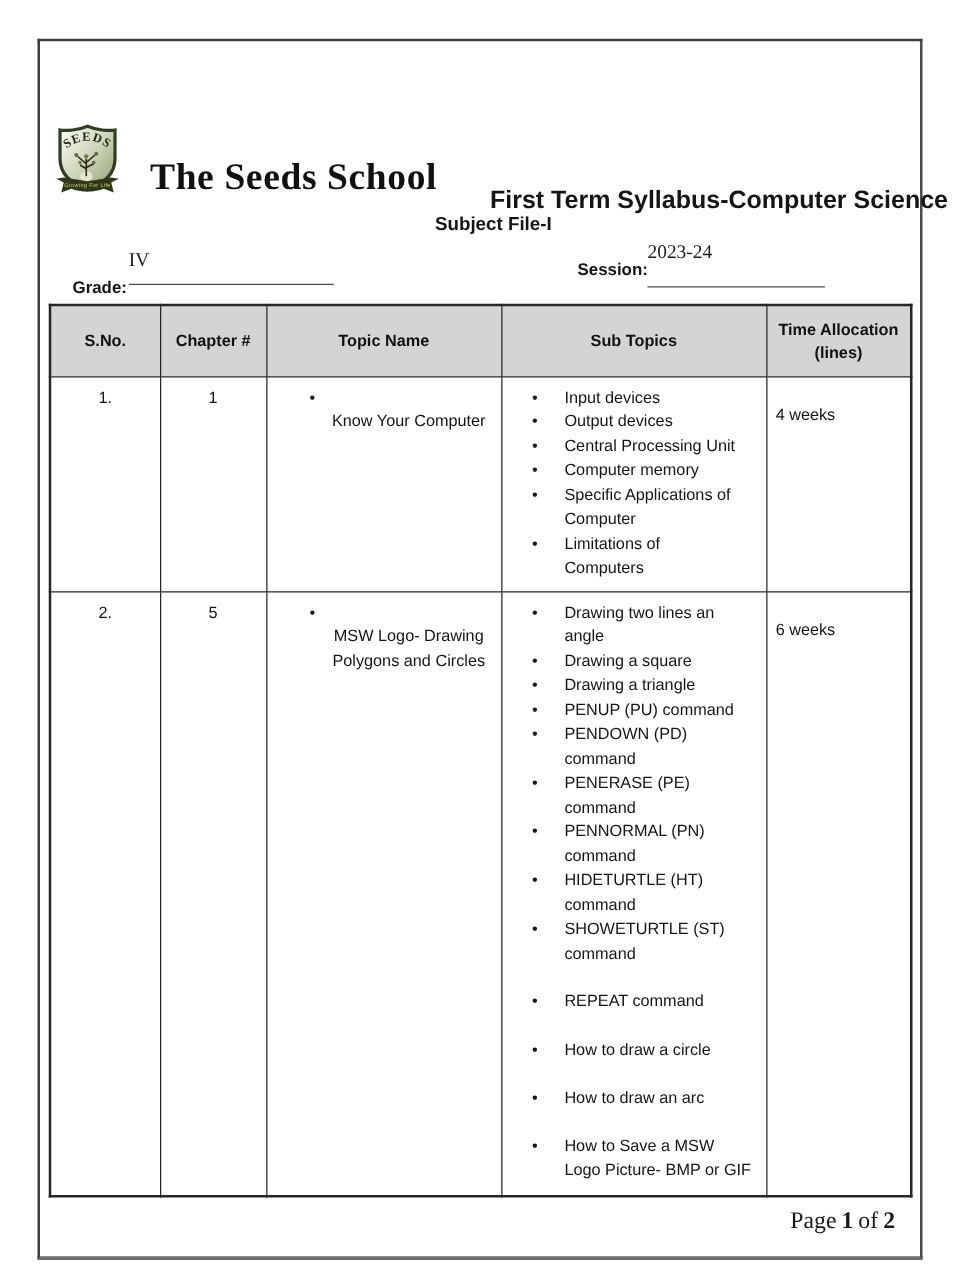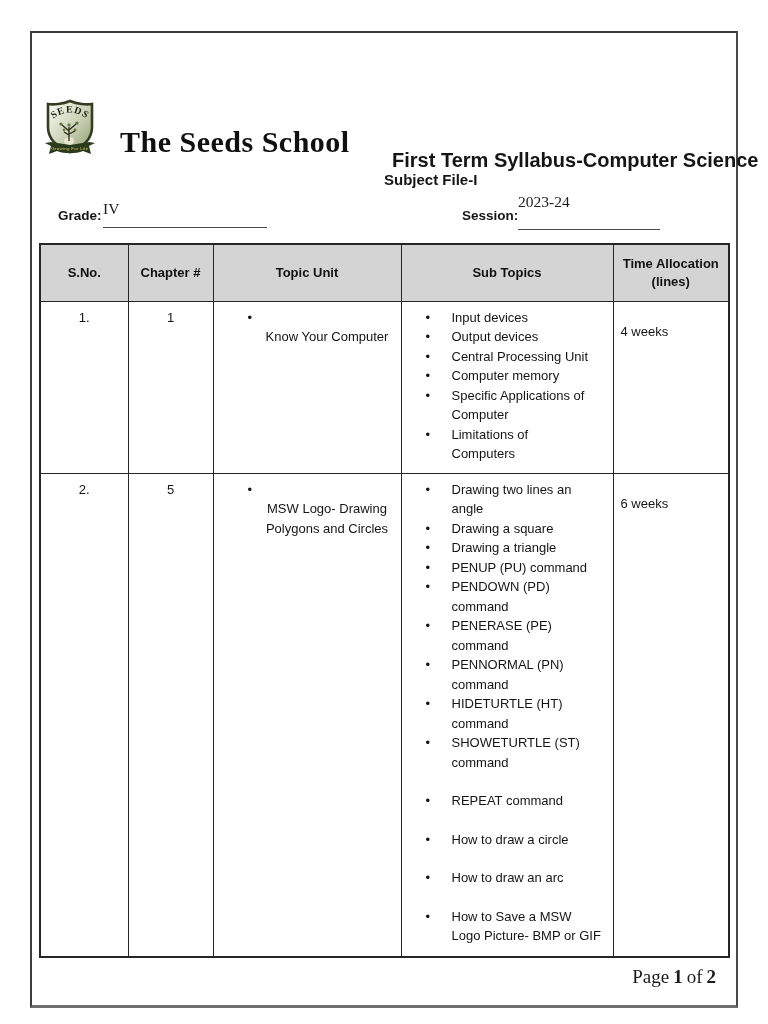--- a/index.html
+++ b/index.html
@@ -7,23 +7,23 @@
        font-family:"Liberation Sans",sans-serif;color:#151515;
        -webkit-font-smoothing:antialiased;}
   .frame{position:absolute;left:30px;top:31px;width:708px;height:977px;
          border:2px solid #3d3d3d;border-bottom:3px solid #6e6e6e;
          border-right-color:#4a4a4a;box-sizing:border-box;}
   .logo{position:absolute;left:44px;top:99px;width:52px;height:59px;}
   .school-name{position:absolute;left:104px;top:109px;margin:16px;
          font-family:"Liberation Serif",serif;font-weight:bold;
          font-size:30px;color:#101010;letter-spacing:.5px;}
   .doc-title{position:absolute;left:392px;top:149px;font-weight:bold;font-size:20px;}
-  .doc-subtitle{position:absolute;left:348px;top:171px;font-weight:bold;font-size:15px;margin-left:36px;}
+  .doc-subtitle{position:absolute;left:348px;top:171px;font-weight:bold;font-size:15px;}
   .field-label{position:absolute;font-weight:bold;font-size:13.5px;}
-  .grade-label{left:58px;top:208px;}
+  .grade-label{left:58px;top:222px;}
   .session-label{left:462px;top:208px;}
   .underline{position:absolute;height:0;border-bottom:1.5px solid #4a4a4a;}
   .grade-line{left:103px;top:227px;width:164px;}
   .session-line{left:518px;top:229px;width:142px;}
   .field-value{position:absolute;font-family:"Liberation Serif",serif;
          font-size:15.5px;color:#1c1c1c;}
   .grade-value{left:103px;top:200px;width:110px;}
   .session-value{left:518px;top:193px;width:142px;}
 
   table.syllabus{position:absolute;left:39px;top:243px;width:689px;
@@ -104,21 +104,21 @@
       <col style="width:88px">
         <col style="width:85px">
         <col style="width:188px">
       <col style="width:212px">
         <col style="width:116px">
     </colgroup>
     <thead>
       <tr class="hrow">
         <th>S.No.</th>
         <th>Chapter #</th>
-        <th>Topic Unit</th>
+        <th>Topic Name</th>
         <th>Sub Topics</th>
         <th>Time Allocation
 (lines)</th>
       </tr>
     </thead>
     <tbody>
       <tr class="r1">
         <td class="c-center">
           <div class="cell-top">1.</div>
         </td>

